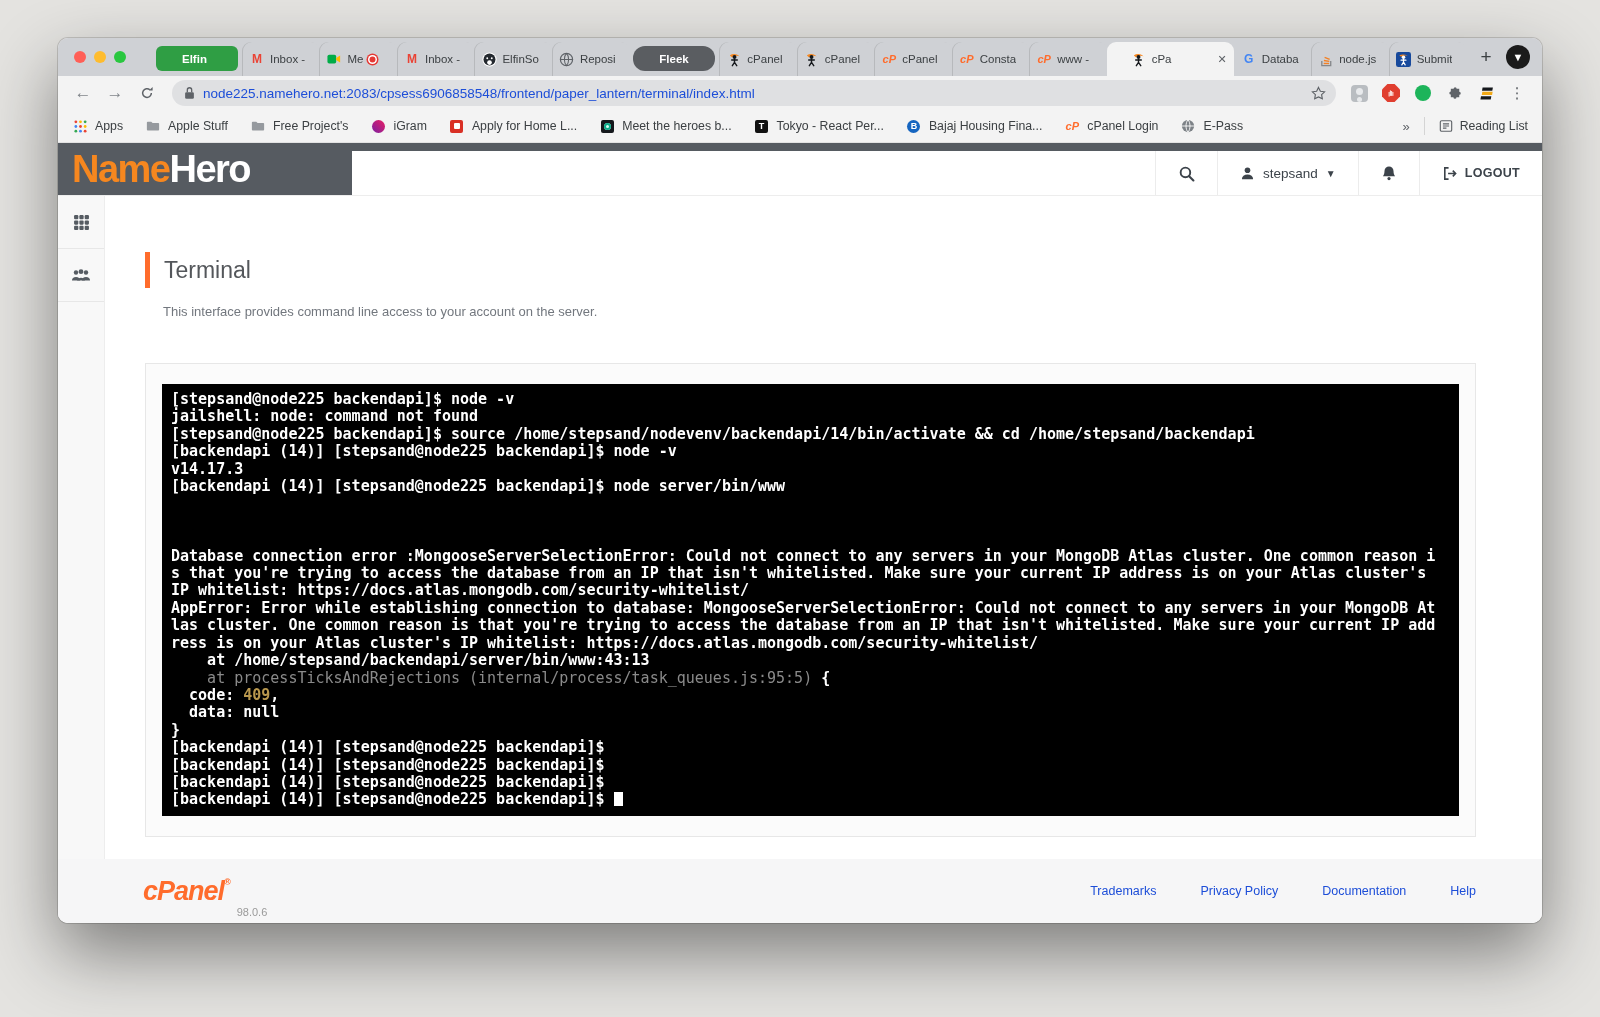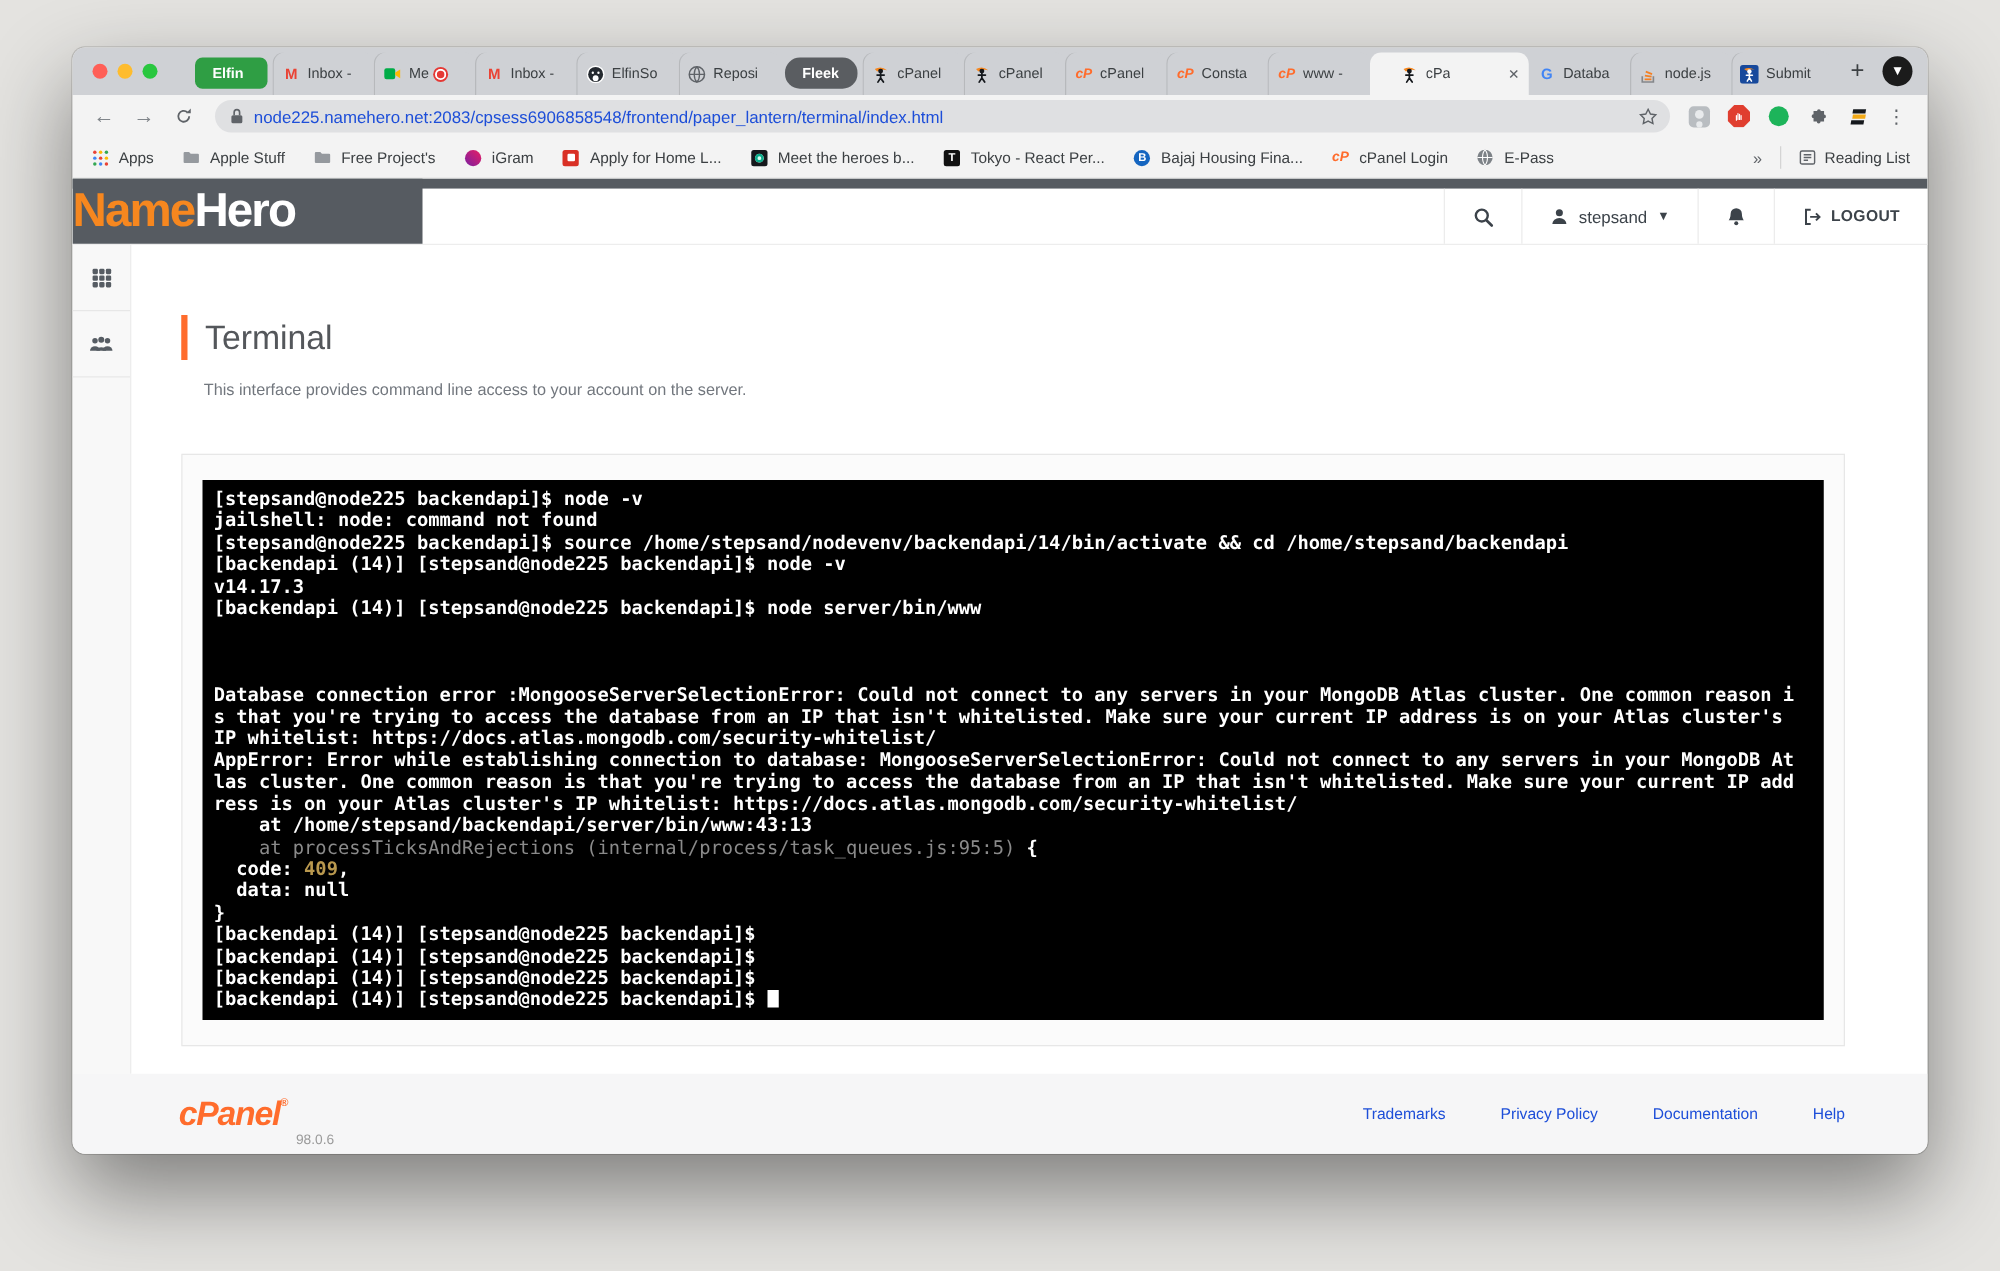--- a/index.html
+++ b/index.html
@@ -12,21 +12,21 @@
   .tabstrip{height:38px;background:#cfd1d5;display:flex;align-items:center;padding:0 12px 0 16px;flex:none;}
   .traffic{display:flex;gap:8px;margin-right:26px;}
   .tl{width:12px;height:12px;border-radius:50%;display:inline-block;}
   .tl.red{background:#ff5f57;}.tl.yellow{background:#febc2e;}.tl.green{background:#29c73f;}
   .tabs{display:flex;flex:1;height:100%;align-items:flex-end;overflow:hidden;min-width:0;}
   .tab{flex:0 1 78px;min-width:30px;height:34px;display:flex;align-items:center;gap:5px;padding:0 7px;
        font-size:11.5px;color:#3c4043;border-radius:9px 9px 0 0;overflow:hidden;white-space:nowrap;position:relative;}
   .tab:not(.pill):not(.active){box-shadow:inset 1px 0 0 #b7b9bc;}
   .tab.active{background:#f3f3f3;flex:0 0 96px;box-shadow:none;padding-left:24px;}
   .tab.active + .tab{box-shadow:none;}
-  .tab.pill{flex:0 0 auto;height:25px;border-radius:6px;margin:0 4px 5px 4px;padding:0 14px;color:#fff;font-weight:bold;box-shadow:none;}
+  .tab.pill{flex:0 0 auto;height:25px;border-radius:6px;margin:0 4px 5px 4px;padding:0 26px;color:#fff;font-weight:bold;box-shadow:none;}
   .tab.pill.green-pill{background:#2f9e44;}
   .tab.pill.dark-pill{background:#5a5d61;border-radius:12px;}
   .tab-label{overflow:hidden;text-overflow:clip;white-space:nowrap;min-width:0;}
   .tab-close{font-size:11px;color:#5f6368;margin-left:auto;flex:none;}
   .rec-dot{width:9px;height:9px;border-radius:50%;background:#e53935;box-shadow:inset 0 0 0 1.5px #fff,0 0 0 1.5px #e53935;flex:none;}
   .fav{width:16px;height:16px;display:inline-flex;align-items:center;justify-content:center;flex:none;}
   .txtfav{font-weight:bold;font-size:12px;font-family:"Liberation Sans",sans-serif;}
   .cpfav{color:#ff6c2c;font-style:italic;font-size:11px;}
   .newtab{width:28px;height:28px;border:none;background:transparent;font-size:19px;color:#3c4043;margin:0 6px;flex:none;cursor:default;}
   .tabsearch{width:24px;height:24px;border-radius:50%;background:#1b1b1b;color:#fff;display:flex;align-items:center;justify-content:center;font-size:11px;margin-left:auto;flex:none;}
@@ -56,37 +56,37 @@
   .darkapp::after{content:"";width:7px;height:7px;border-radius:50%;background:#d9fff3;box-shadow:inset 0 0 0 2px #0bab8a;}
   .igfav{width:13px;height:13px;border-radius:50%;background:linear-gradient(45deg,#7a1fa2,#e91e63);}
   .bm-right{margin-left:auto;display:flex;align-items:center;gap:14px;}
   .chev{color:#5f6368;font-size:13px;}
   .bm-sep{width:1px;height:18px;background:#d4d4d4;}
 
   
   .content{flex:1;background:#fff;display:flex;flex-direction:column;min-height:0;}
   .site-strip{height:8px;background:#565b61;flex:none;}
   .site-header{height:44px;display:flex;align-items:stretch;border-bottom:1px solid #ededed;flex:none;background:#fff;}
-  .logo-block{flex:none;width:280px;background:#565b61;margin-top:-8px;height:52px;display:flex;align-items:center;z-index:2;}
+  .logo-block{flex:none;width:280px;background:#565b61;margin-top:-8px;height:52px;display:flex;align-items:center;padding-left:14px;z-index:2;}
   .logo-text{font-size:38px;font-weight:bold;letter-spacing:-1.5px;line-height:1;}
   .logo-name{color:#f6871f;}
   .logo-hero{color:#fff;}
   .hdr-right{margin-left:auto;display:flex;}
   .hdr-item{display:flex;align-items:center;gap:8px;padding:0 22px;border-left:1px solid #ececec;font-size:13px;color:#3c434a;}
   .hdr-user-name{font-size:13.5px;}
   .caret{font-size:10px;color:#3c434a;}
   .logout-label{font-size:12.5px;font-weight:bold;letter-spacing:.3px;}
 
   .site-body{flex:1;display:flex;min-height:0;}
   .sidebar{width:46px;background:#f8f8f8;border-right:1px solid #ededed;flex:none;}
   .side-item{height:52px;display:flex;align-items:center;justify-content:center;border-bottom:1px solid #e7e7e7;}
   .main{flex:1;padding:34px 66px 0 40px;min-width:0;}
   .title-row{display:flex;align-items:center;gap:14px;margin-top:22px;}
   .accent-bar{width:5px;height:36px;background:#ff6c2c;flex:none;}
-  .page-title{font-size:27px;font-weight:400;color:#54575b;margin:0;}
+  .page-title{font-size:23px;font-weight:400;color:#54575b;margin:0;}
   .page-desc{font-size:13px;color:#72777e;margin:16px 0 0 18px;}
   .terminal-card{margin-top:44px;background:#fbfbfb;border:1px solid #e7e7e7;padding:20px 16px;}
   .terminal{background:#000;padding:7px 9px;font-family:"DejaVu Sans Mono",monospace;font-size:15px;line-height:17.4px;
             font-weight:bold;color:#fff;white-space:pre;overflow:hidden;}
   .t-dim{color:#8a8a8a;font-weight:normal;}
   .t-num{color:#b9984e;}
   .cursor{display:inline-block;width:9px;height:14px;background:#fff;vertical-align:-2px;}
 
   .site-footer{flex:none;height:64px;background:#f6f6f7;display:flex;align-items:center;padding:0 66px 0 85px;}
   .cp-logo{font-size:27px;font-weight:bold;font-style:italic;color:#ff6c2c;letter-spacing:-1px;line-height:1;}

